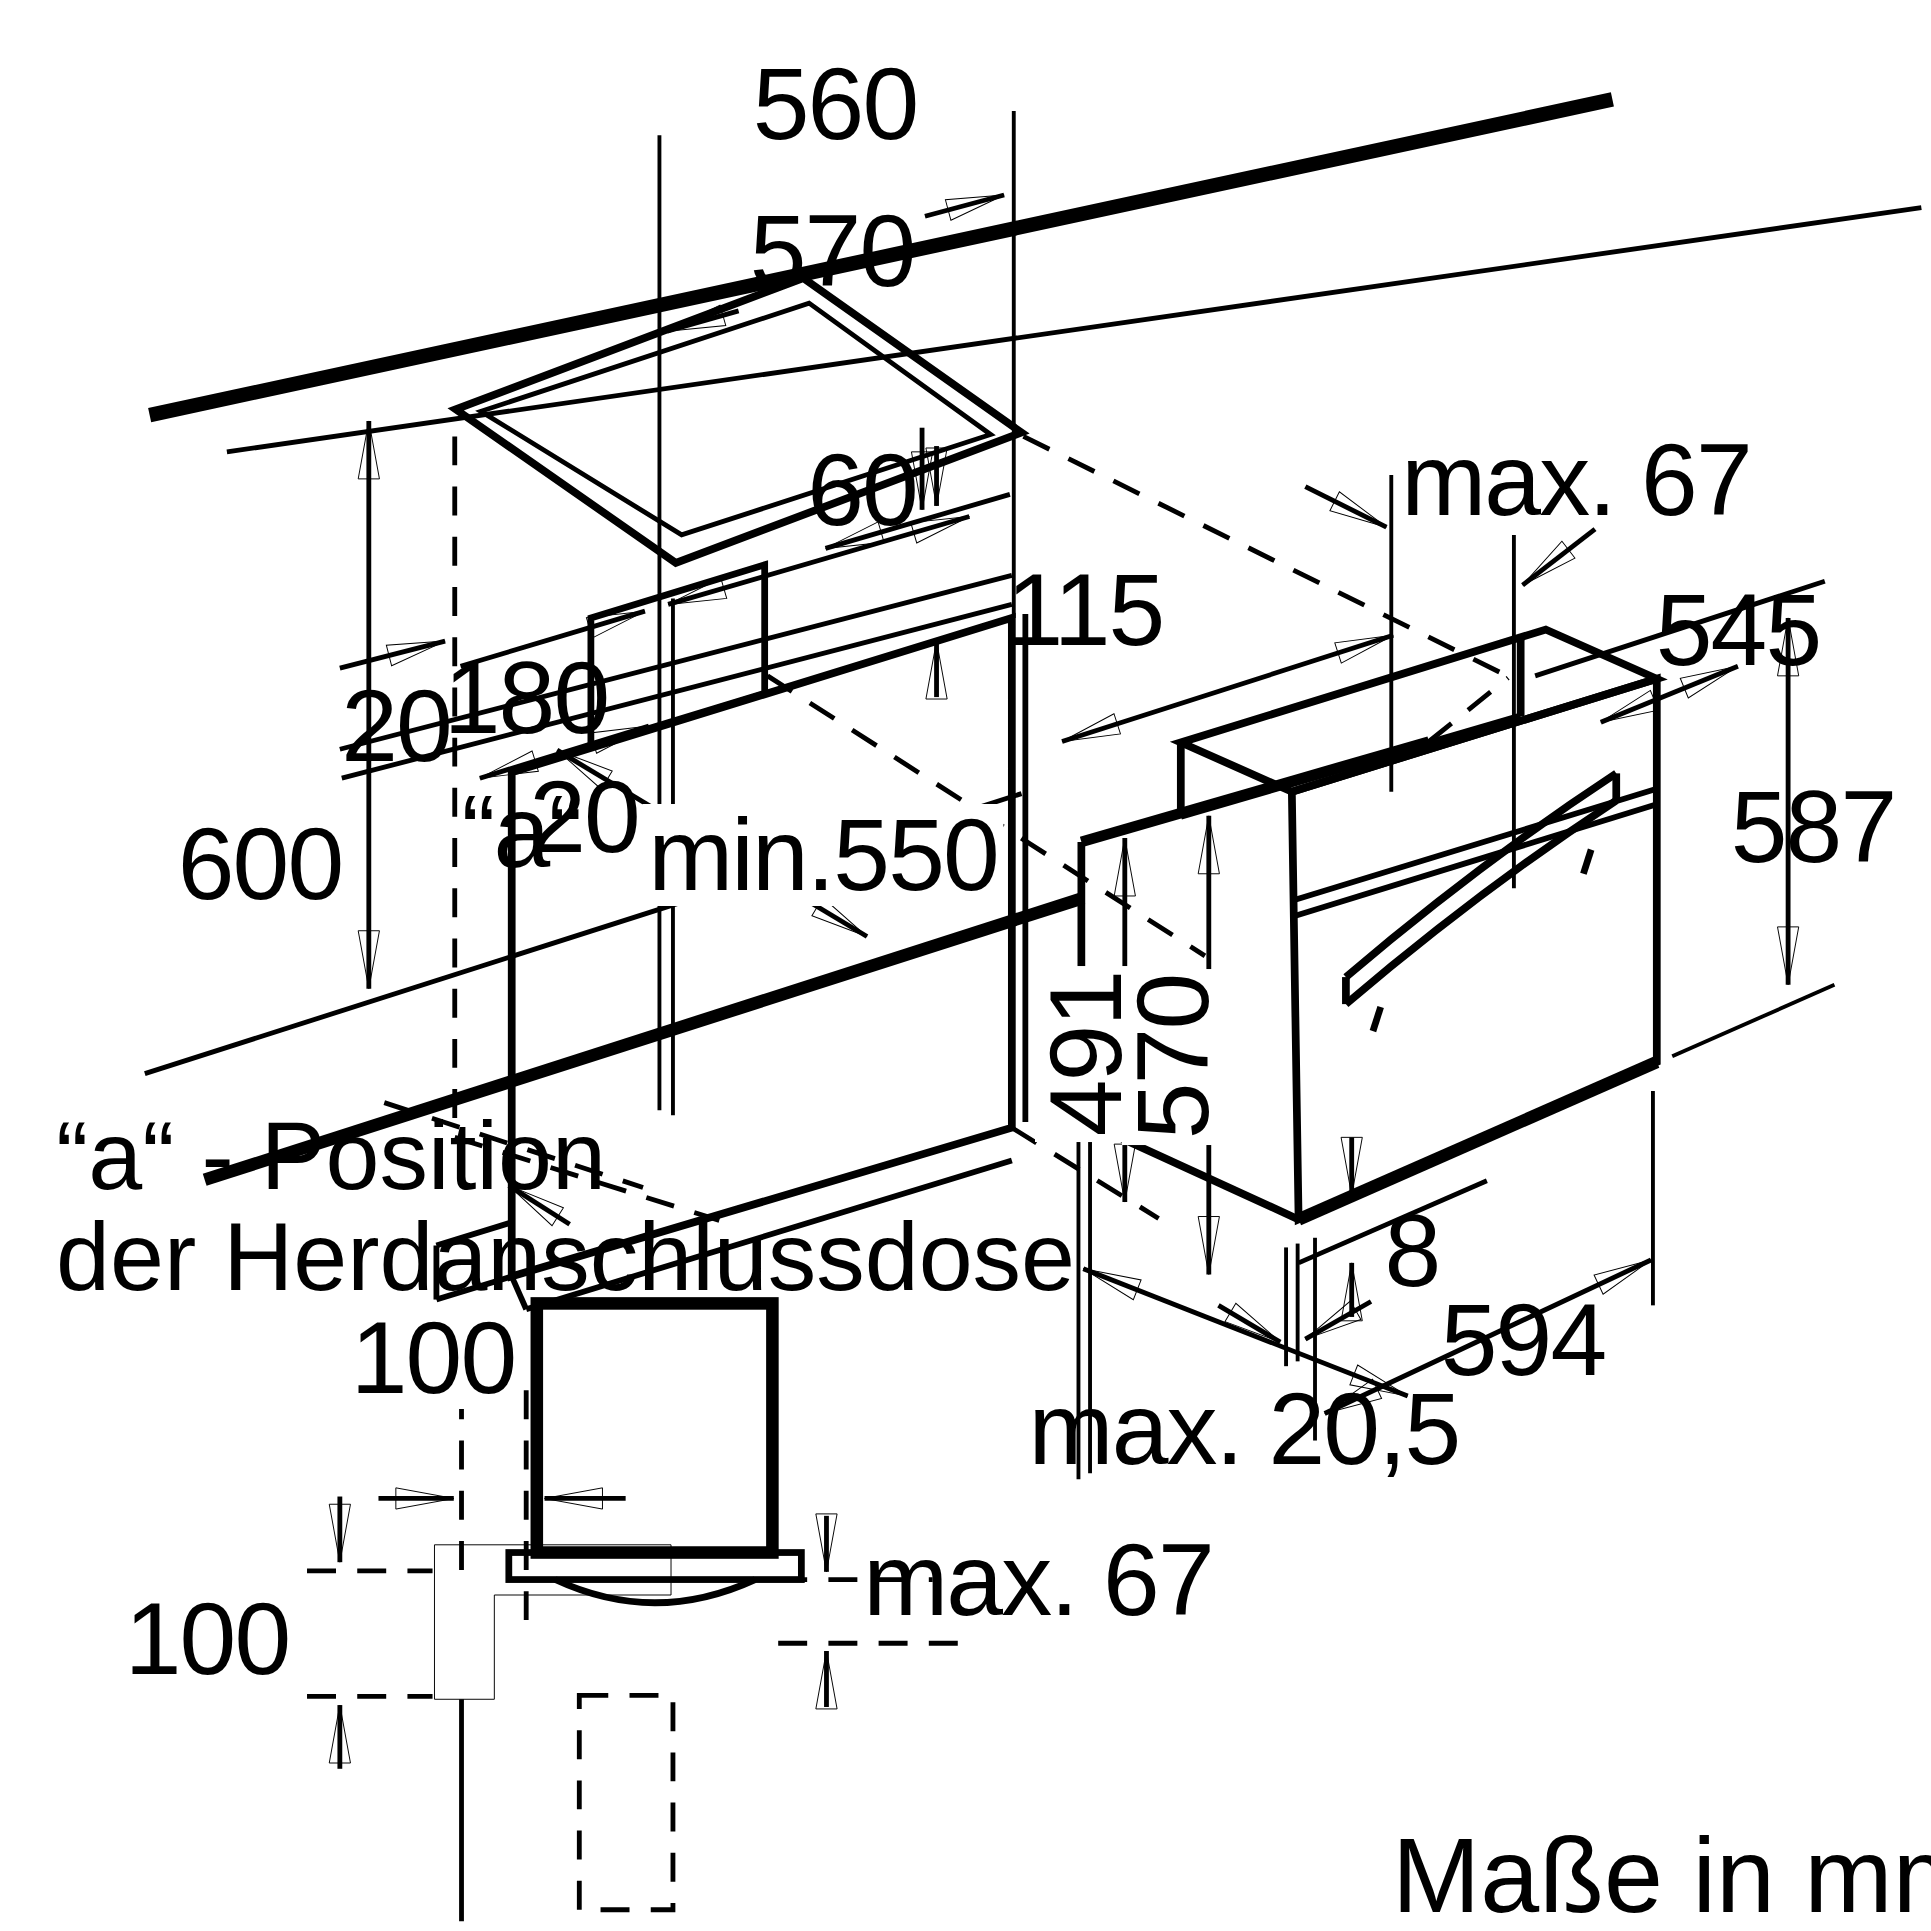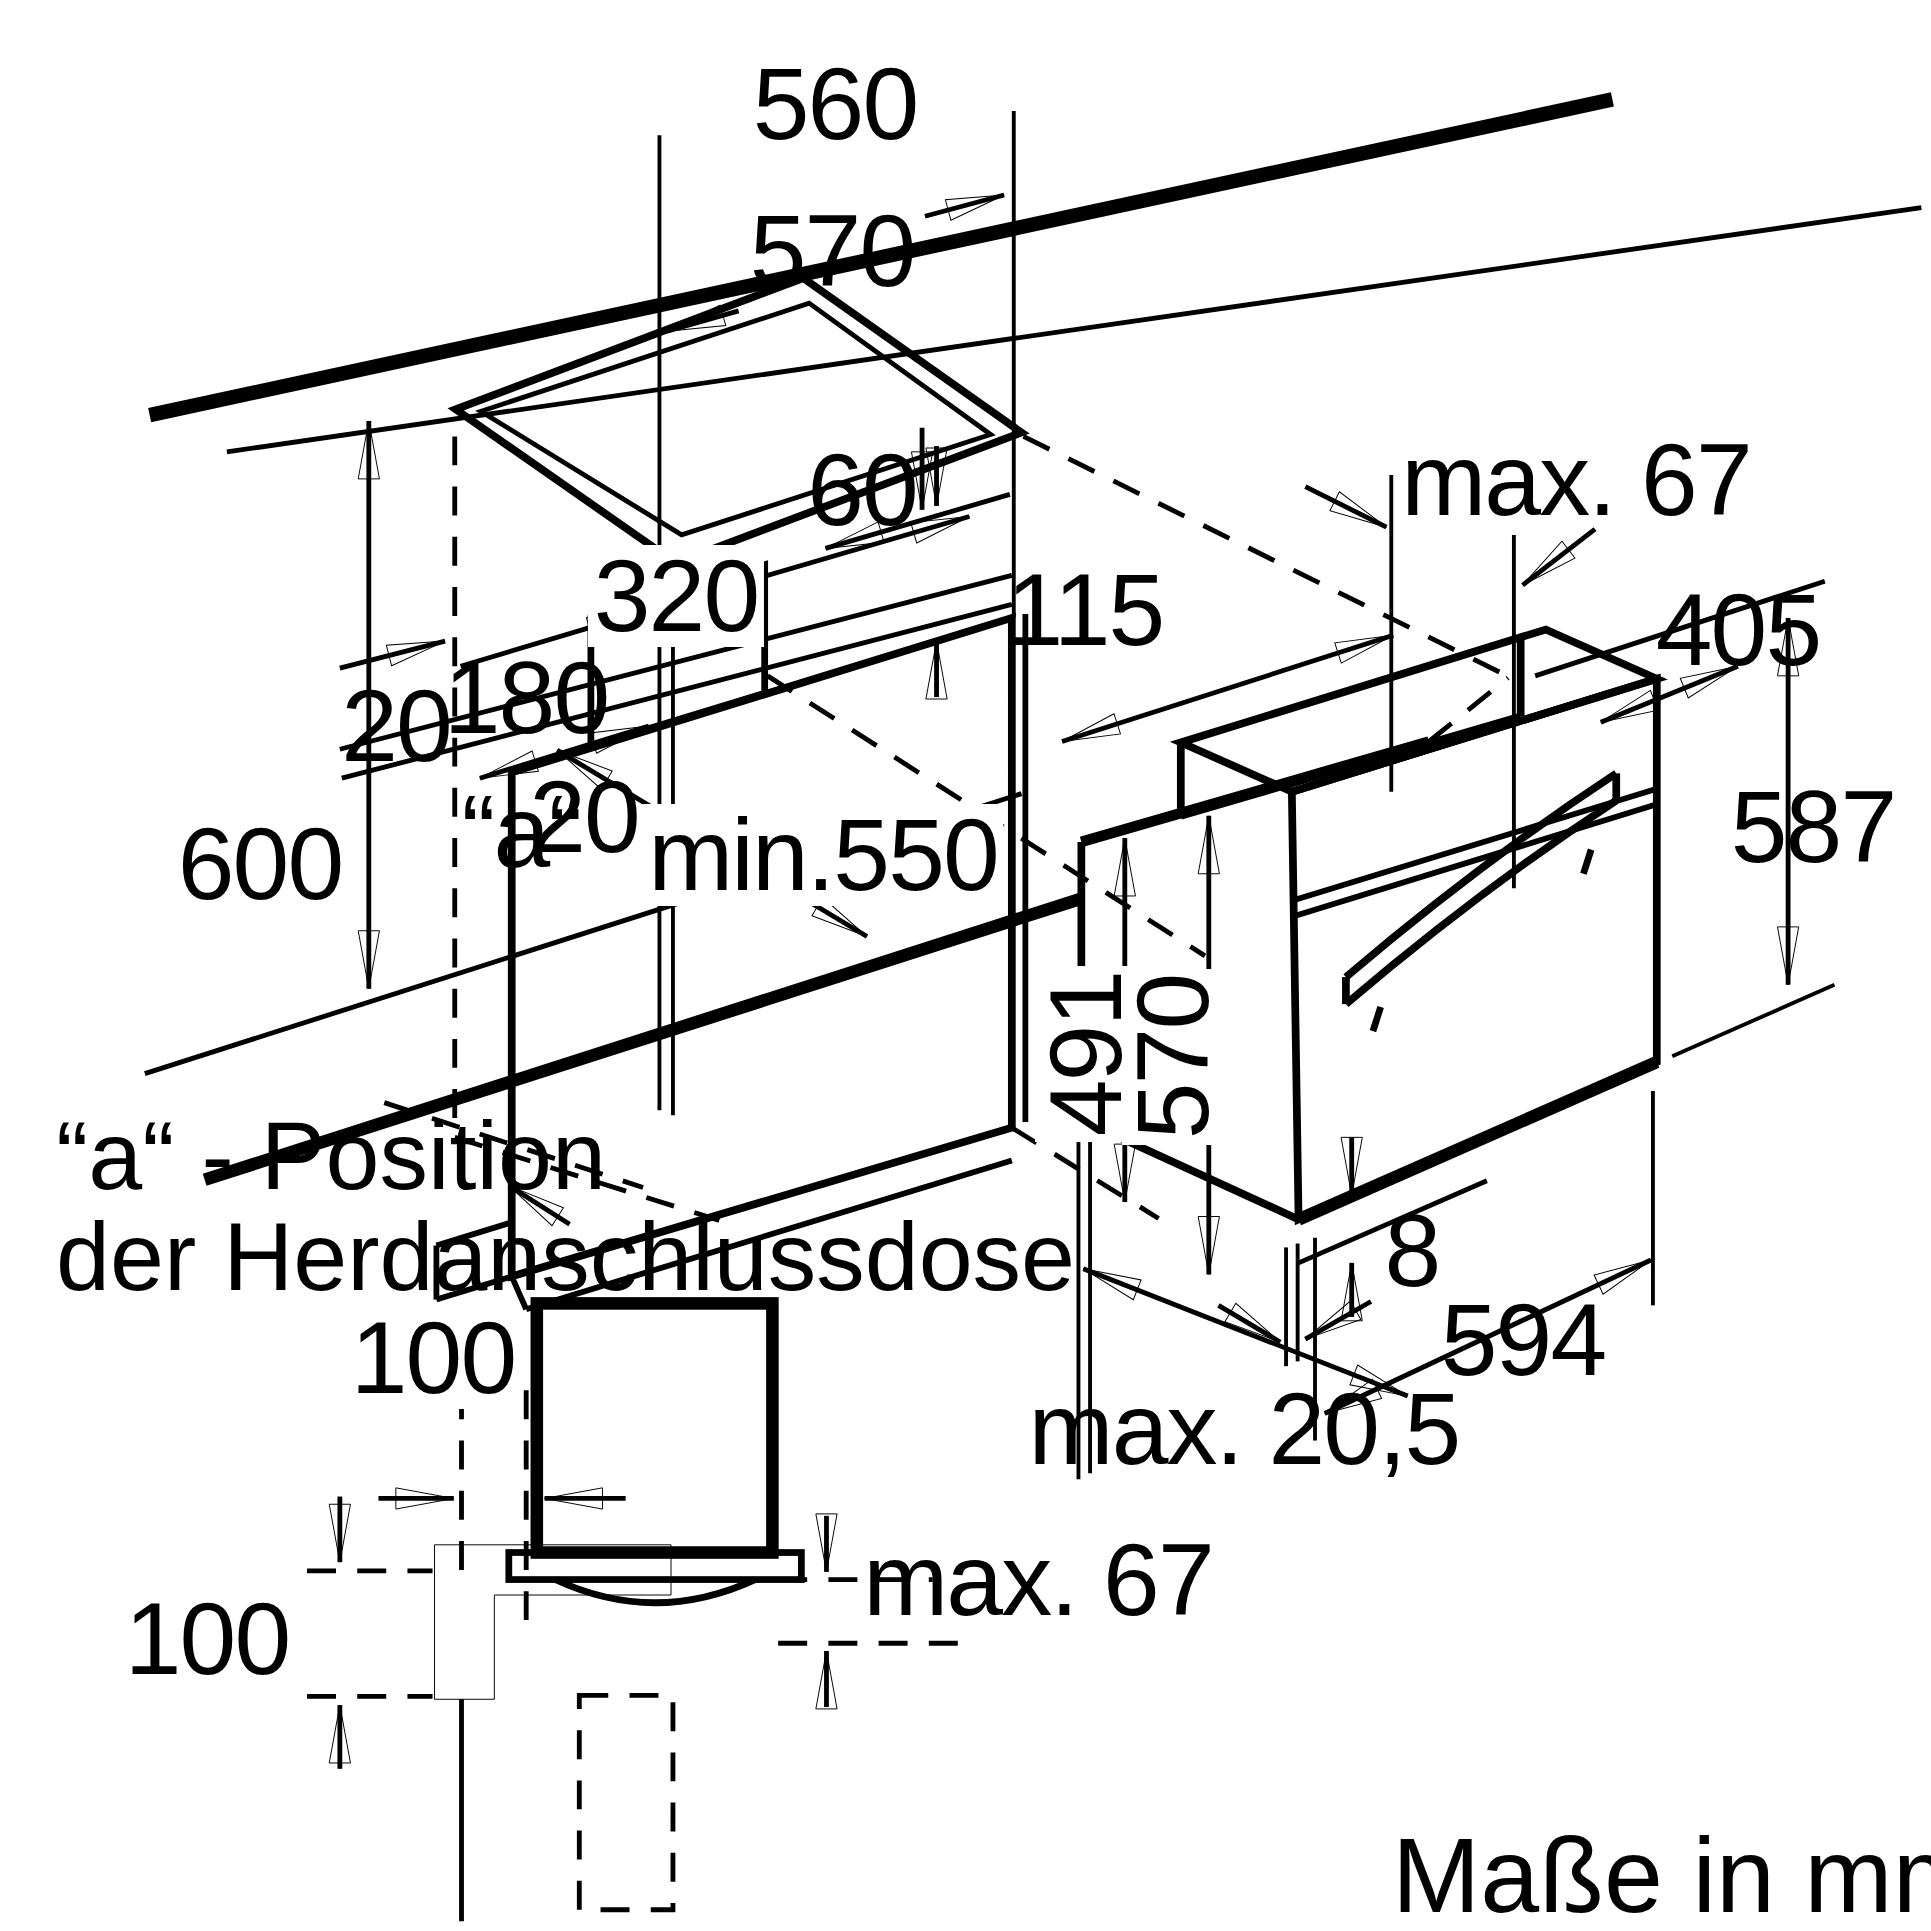--- a/index.html
+++ b/index.html
@@ -164,30 +164,29 @@
     <line class="w5" x1="856" y1="1570" x2="856" y2="1628" marker-end="url(#ah)"></line>
     <line class="w5" x1="856" y1="1768" x2="856" y2="1710" marker-end="url(#ah)"></line>
     <line class="w5" x1="478" y1="1760" x2="478" y2="1990"></line>
     <rect class="w5 dash" x="600" y="1756" width="97" height="222"></rect>
   </g>
 </svg>
 
 <div class="lbl" style="left:835px;top:104px">560</div>
 <div class="lbl" style="left:832px;top:251px">570</div>
 <div class="lbl" style="left:526px;top:698px">180</div>
-<div class="lbl bg" style="left:676px;top:596px">320</div>
 <div class="lbl" style="left:862px;top:490px">60</div>
 <div class="lbl" style="left:396px;top:726px">20</div>
 <div class="lbl" style="left:521px;top:832px">“a“</div>
 <div class="lbl" style="left:1085px;top:610px">115</div>
 <div class="lbl bg" style="left:823px;top:855px">min.550</div>
 <div class="lbl" style="left:584px;top:817px">20</div>
 <div class="lbl" style="left:260px;top:864px">600</div>
 <div class="lbl" style="left:1576px;top:480px">max. 67</div>
-<div class="lbl" style="left:1738px;top:630px">405</div>
+<div class="lbl" style="left:1738px;top:630px">545</div>
 <div class="lbl" style="left:1813px;top:827px">587</div>
 <div class="lbl rot bg" style="left:1086px;top:1054px">491</div>
 <div class="lbl rot bg" style="left:1173px;top:1057px">570</div>
 <div class="lbl" style="left:1412px;top:1251px">8</div>
 <div class="lbl" style="left:1523px;top:1340px">594</div>
 <div class="lbl" style="left:1244px;top:1429px">max. 20,5</div>
 <div class="lbl bg" style="left:433px;top:1358px">100</div>
 <div class="lbl" style="left:207px;top:1639px">100</div>
 <div class="lbl" style="left:1038px;top:1580px">max. 67</div>
 

